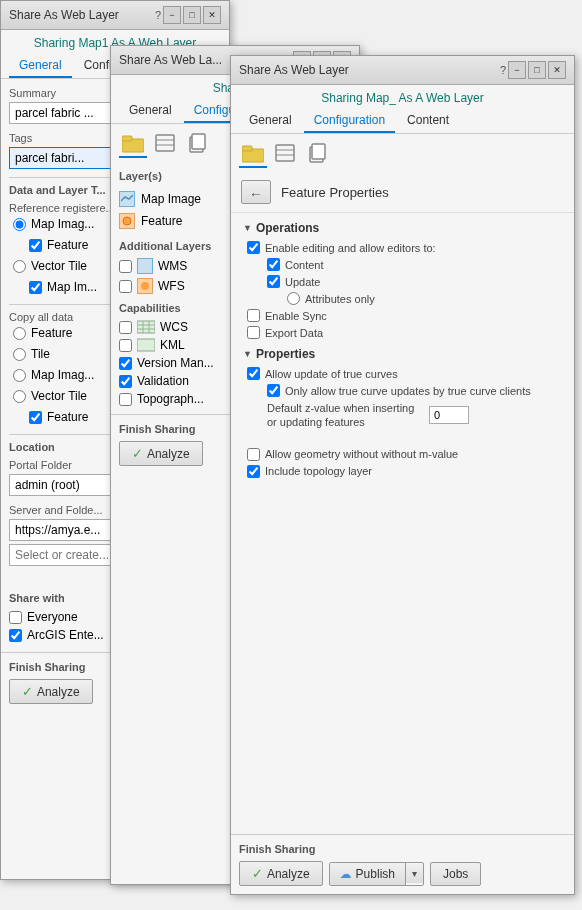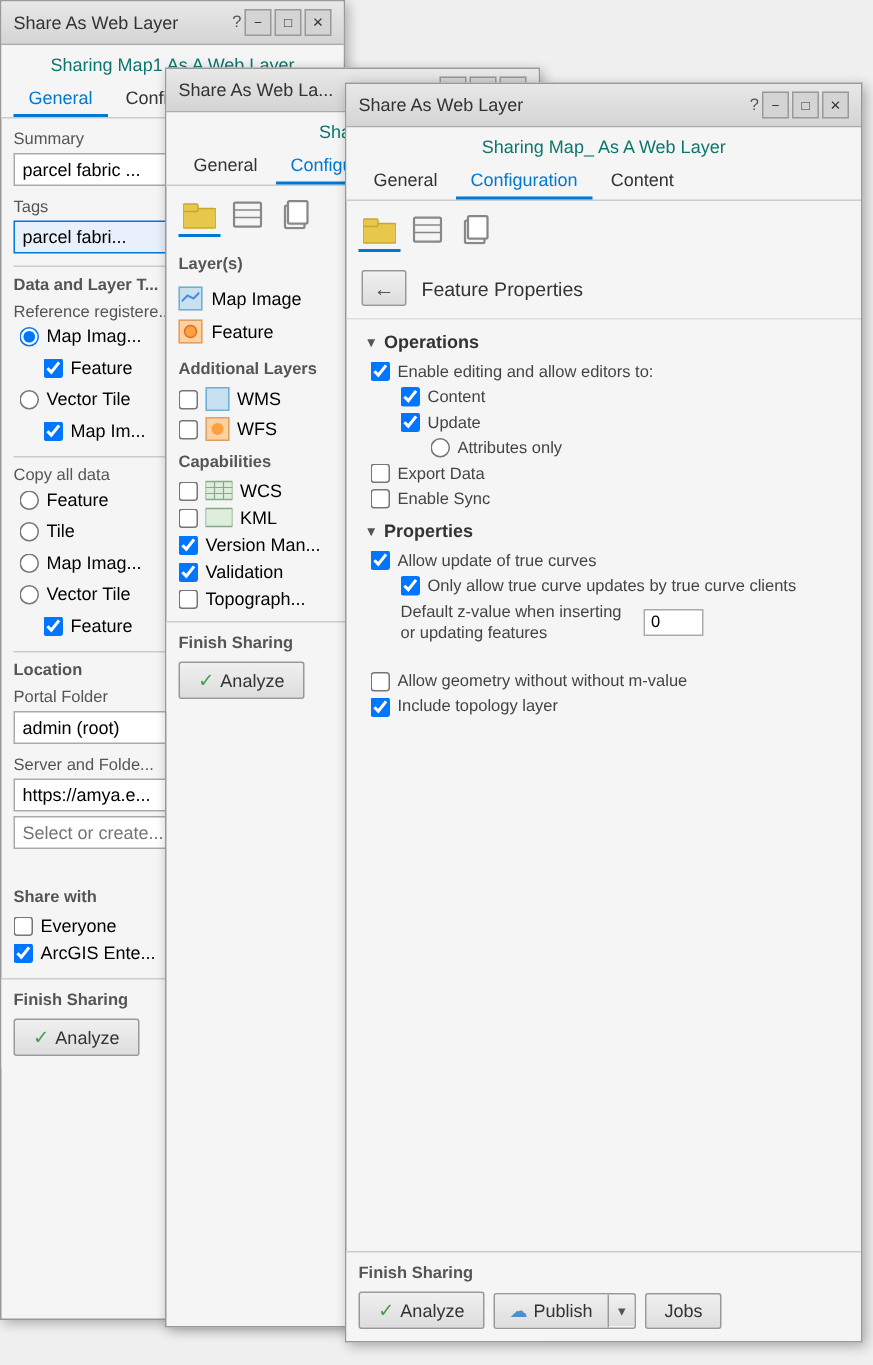--- a/index.html
+++ b/index.html
@@ -664,25 +664,25 @@
           </div>
           <div class="indent-1">
             <div class="radio-row">
               <input type="radio" name="update_type" style="">
               <span class="text-sm">Attributes only</span>
             </div>
           </div>
         </div>
         <div class="checkbox-row">
           <input type="checkbox" style="">
-          <span class="text-sm">Export Data</span>
+          <span class="text-sm">Enable Sync</span>
         </div>
         <div class="checkbox-row">
           <input type="checkbox" style="">
-          <span class="text-sm">Enable Sync</span>
+          <span class="text-sm">Export Data</span>
         </div>
       </div>
     </div>
 
     <div class="collapsible-section">
       <div class="collapsible-header">
         <span style="font-size:9px;color:#555;">▼</span>
         <span>Properties</span>
       </div>
       <div class="collapsible-content">

